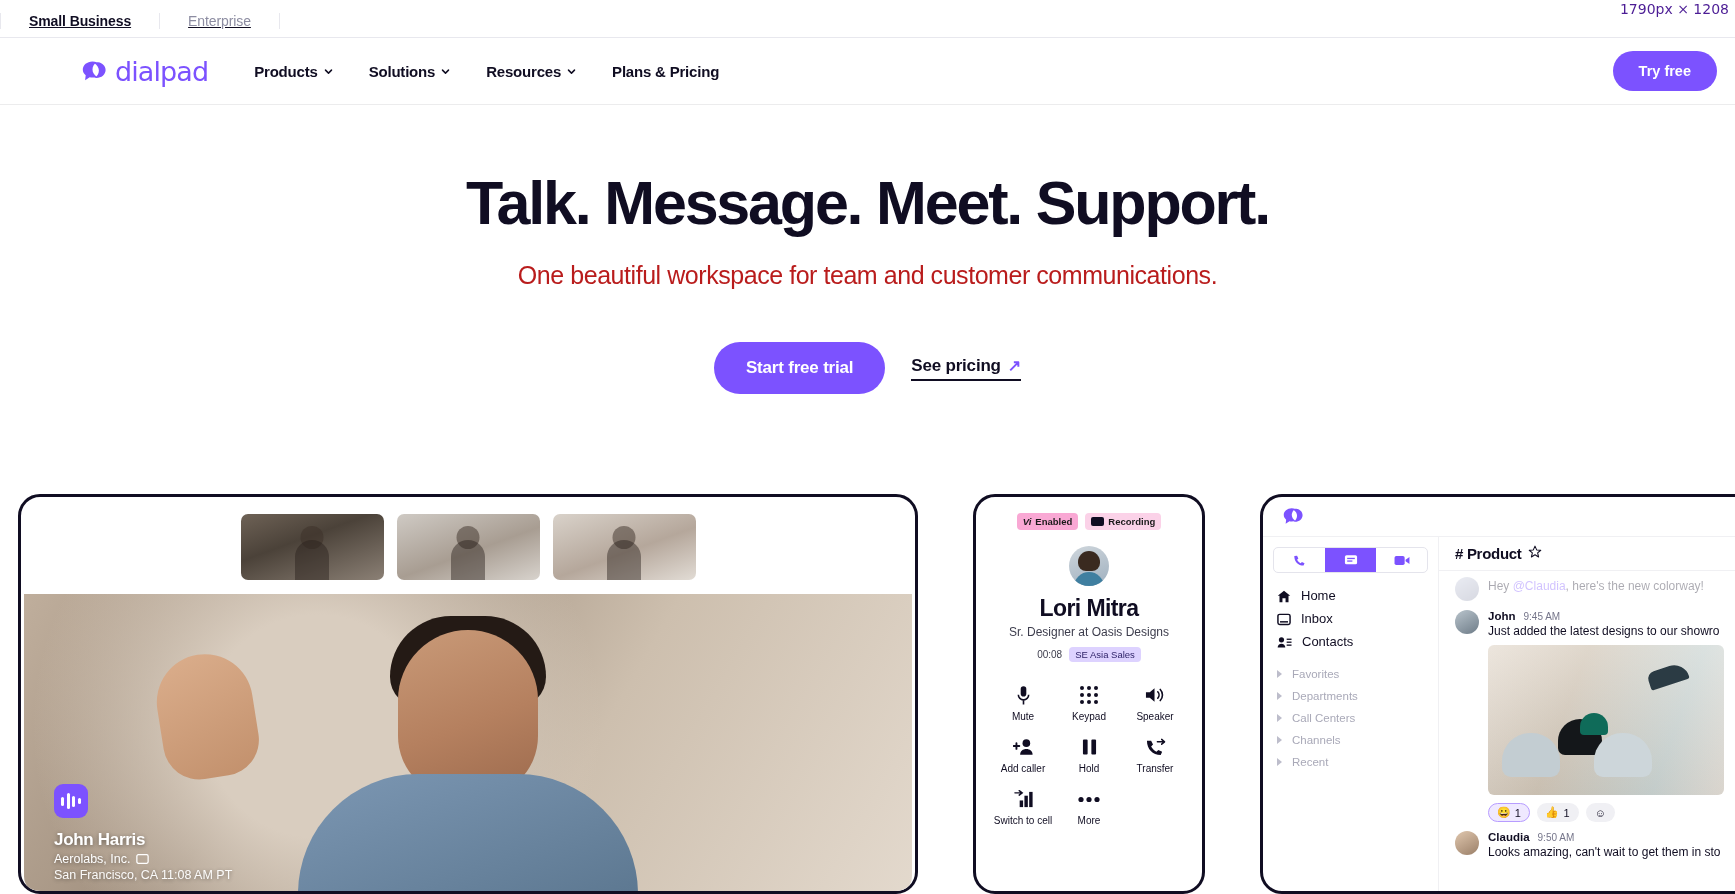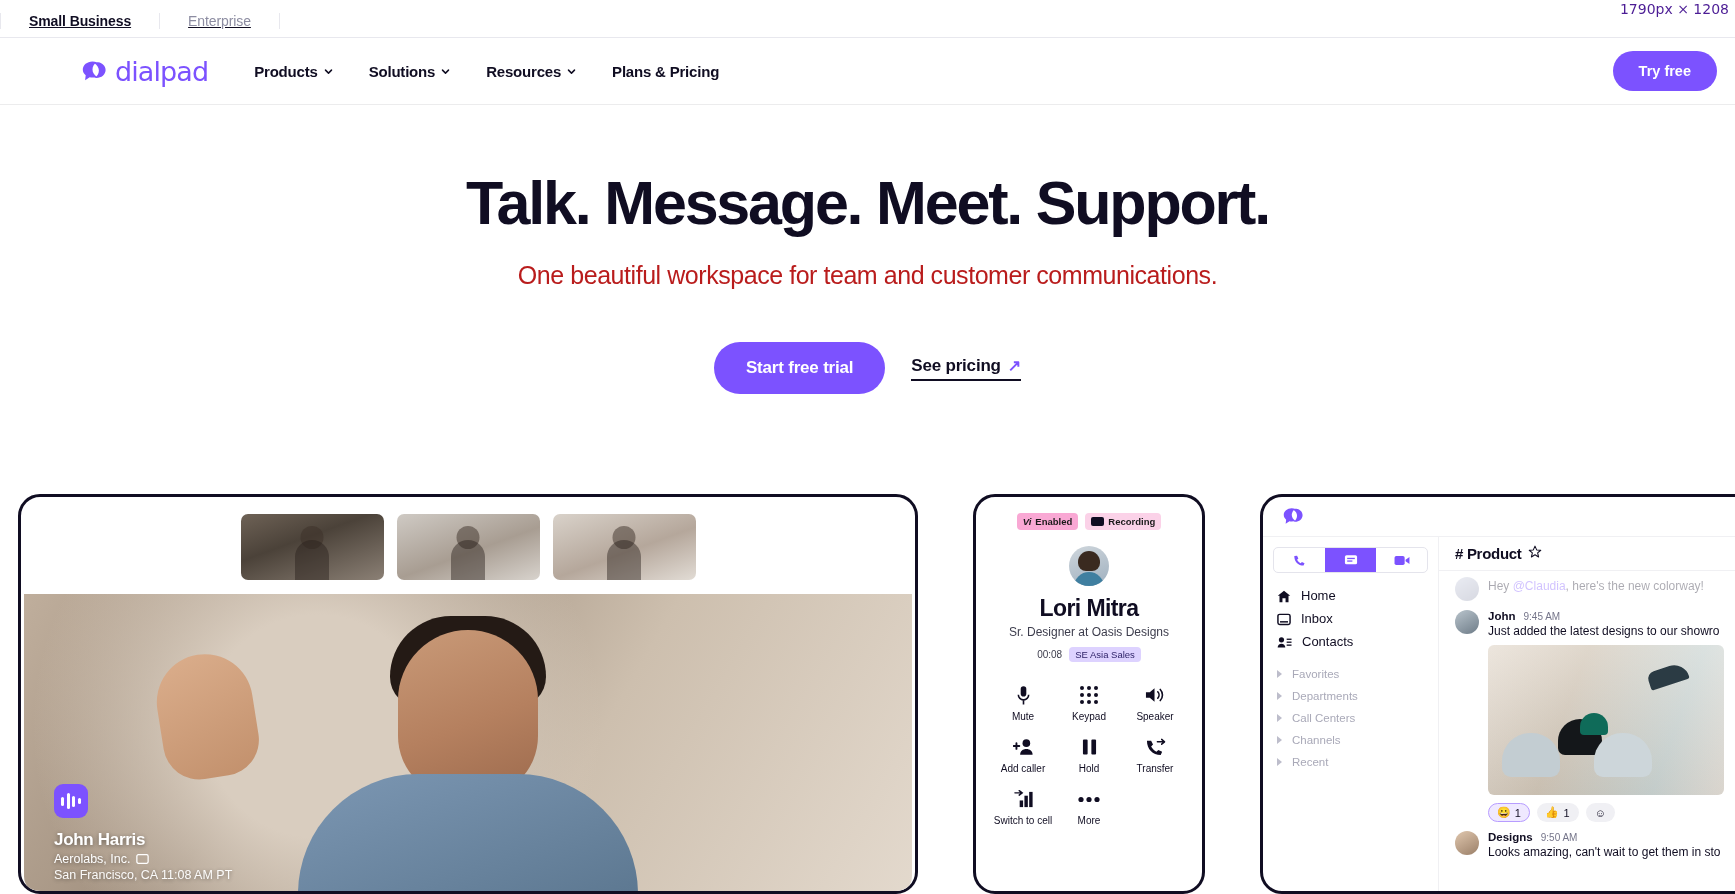--- a/index.html
+++ b/index.html
@@ -664,21 +664,21 @@
                   <span>☺</span>
                 </span>
               </div>
             </div>
           </div>
 
           <div class="msg">
             <div class="m-av claudia"></div>
             <div>
               <div class="m-head">
-                <span class="m-name">Designs</span>
+                <span class="m-name">Claudia</span>
                 <span class="m-time">9:50 AM</span>
               </div>
               <div class="m-text">Looks amazing, can't wait to get them in sto</div>
             </div>
           </div>
         </div>
       </div>
     </div>
   </div>
 

